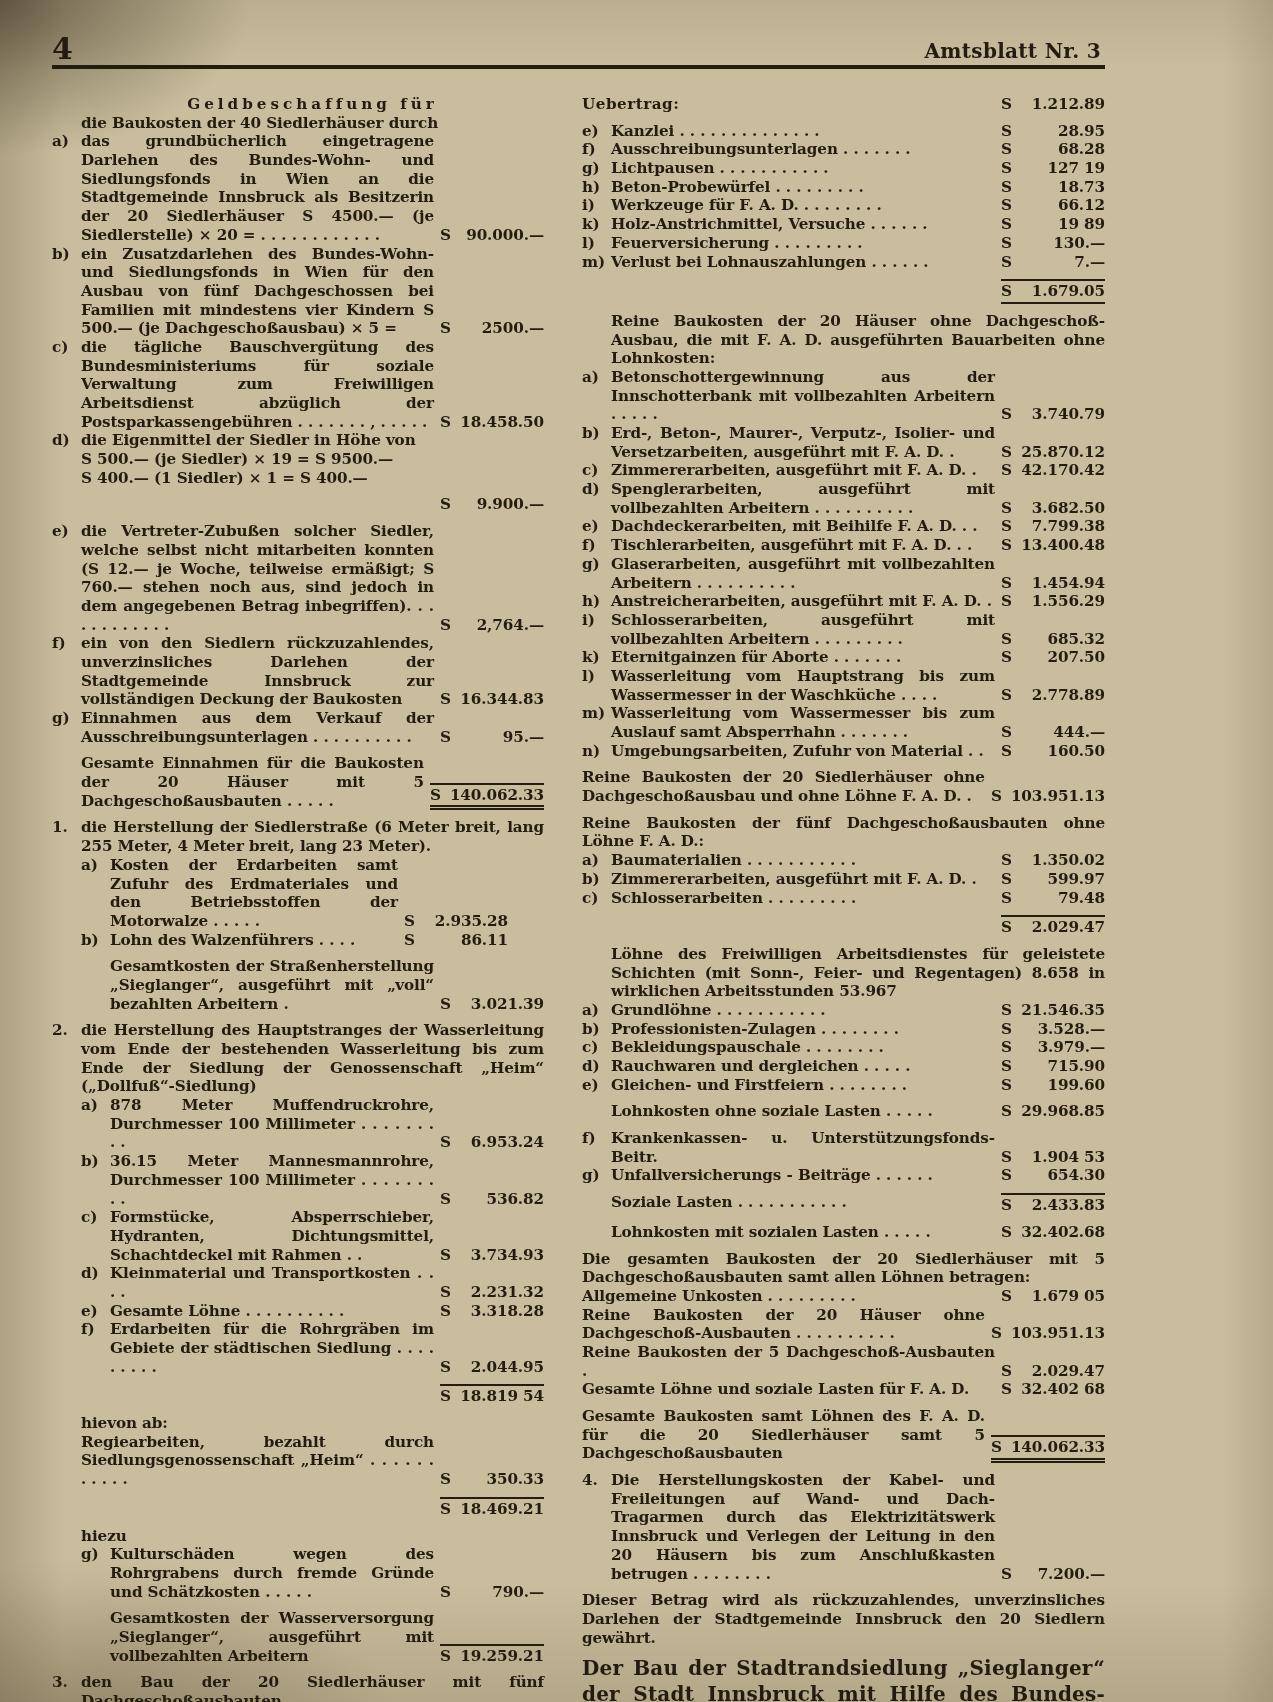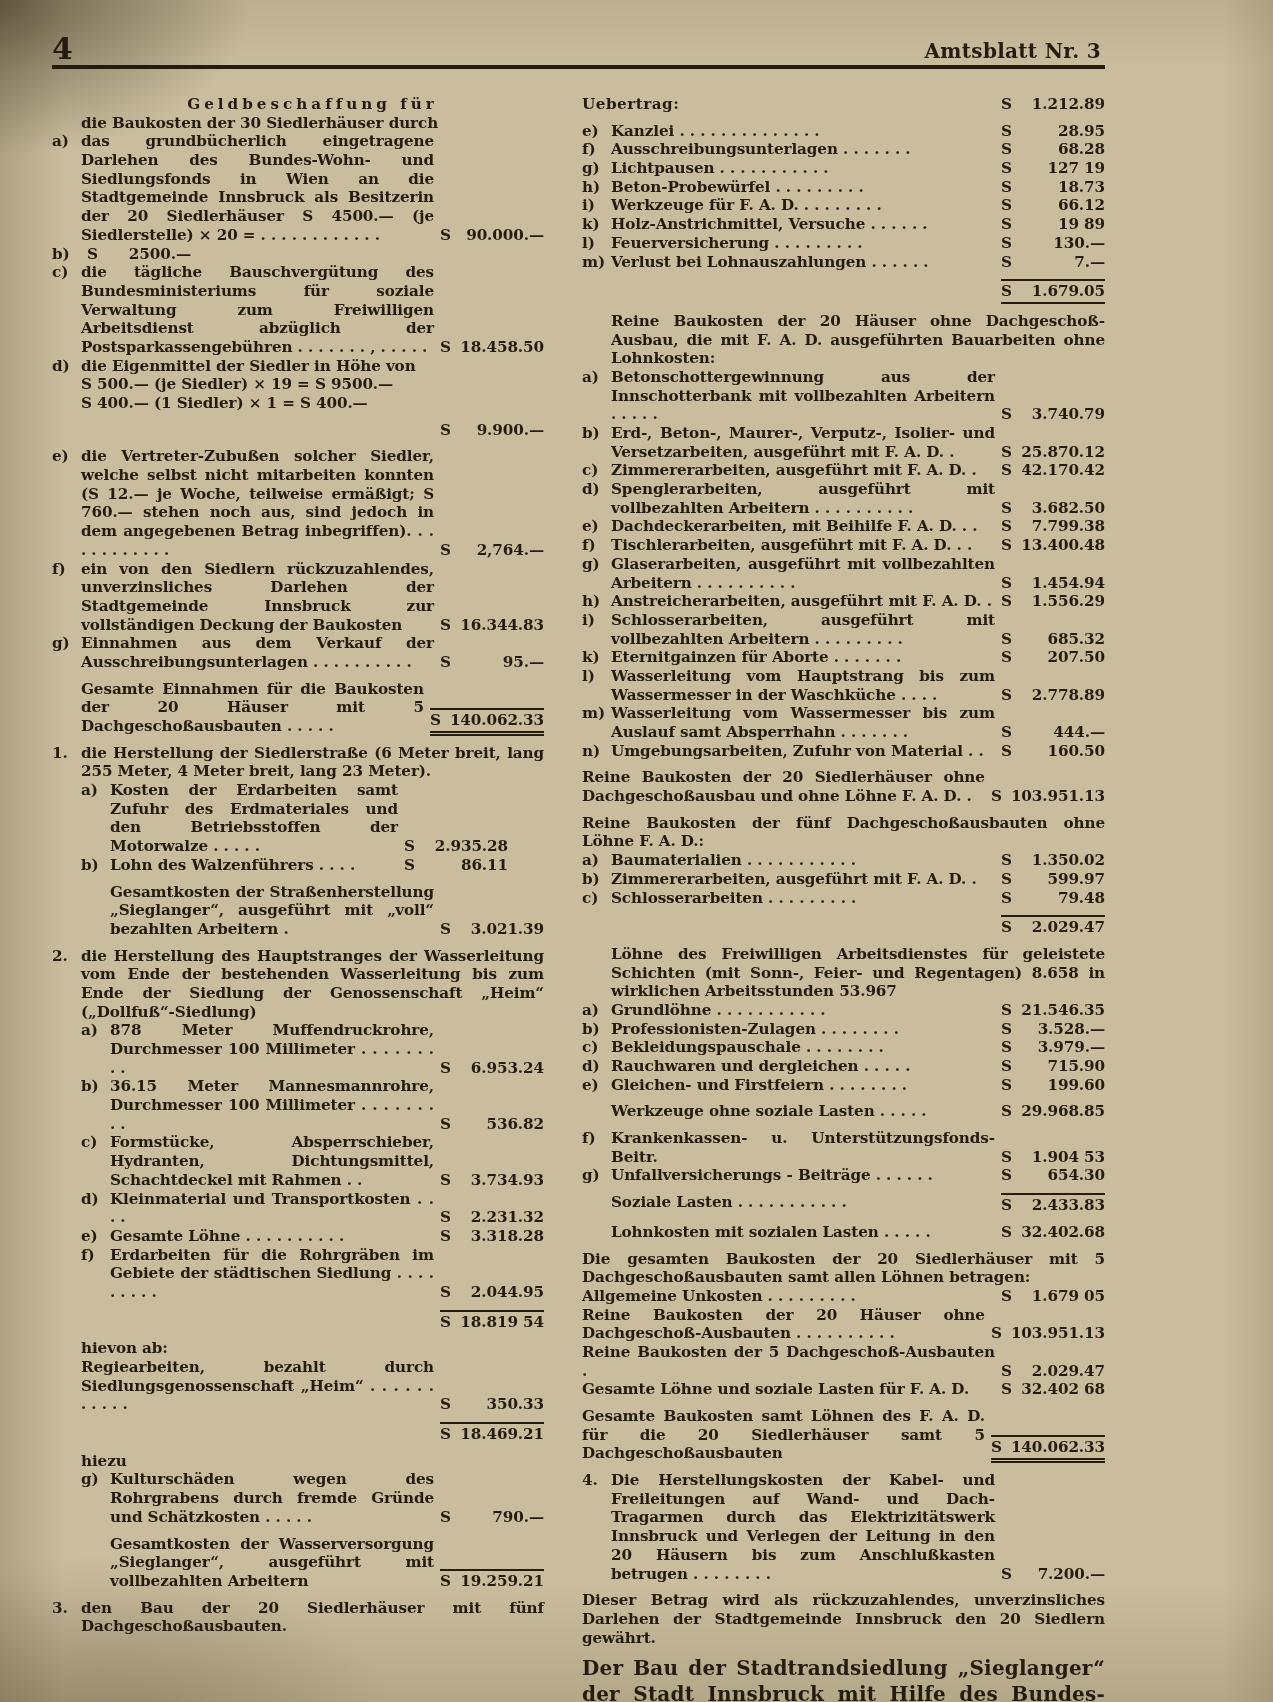--- a/index.html
+++ b/index.html
@@ -56,32 +56,33 @@
   <header class="page-head">
     <span class="page-num">4</span>
     <span class="masthead">Amtsblatt Nr. 3</span>
   </header>
   <main class="cols">
     <div class="col col-left" id="col-left">
         <div class="row ind1 heading">
           <div class="txt">Geldbeschaffung für</div>
         </div>
         <div class="row ind1">
-          <div class="txt">die Baukosten der 30 Siedlerhäuser durch</div>
+          <div class="txt">die Baukosten der 40 Siedlerhäuser durch</div>
         </div>
         <div class="row">
           <span class="marker">a)</span>
           <div class="txt">das grundbücherlich eingetragene Darlehen des Bundes-Wohn- und Siedlungsfonds in Wien an die Stadtgemeinde Innsbruck als Besitzerin der 20 Siedlerhäuser S 4500.— (je Siedlerstelle) × 20 =  . . . . . . . . . . . .</div>
           <span class="amt">
             <span class="cur">S</span>
             <span class="val">90.000.—</span>
           </span>
         </div>
         <div class="row">
           <span class="marker">b)</span>
+          <div class="txt">ein Zusatzdarlehen des Bundes-Wohn- und Siedlungsfonds in Wien für den Ausbau von fünf Dachgeschossen bei Familien mit mindestens vier Kindern S 500.— (je Dachgeschoßausbau) × 5 =</div>
           <span class="amt">
             <span class="cur">S</span>
             <span class="val">2500.—</span>
           </span>
         </div>
         <div class="row">
           <span class="marker">c)</span>
           <div class="txt">die tägliche Bauschvergütung des Bundesministeriums für soziale Verwaltung zum Freiwilligen Arbeitsdienst abzüglich der Postsparkassengebühren  . . . . . . . , . . . . .</div>
           <span class="amt">
             <span class="cur">S</span>
@@ -526,21 +527,21 @@
         </div>
         <div class="row">
           <span class="marker">e)</span>
           <div class="txt">Gleichen- und Firstfeiern . . . . . . . .</div>
           <span class="amt">
             <span class="cur">S</span>
             <span class="val">199.60</span>
           </span>
         </div>
         <div class="row ind1 gap">
-          <div class="txt">Werkzeuge ohne soziale Lasten  . . . . .</div>
+          <div class="txt">Lohnkosten ohne soziale Lasten  . . . . .</div>
           <span class="amt">
             <span class="cur">S</span>
             <span class="val">29.968.85</span>
           </span>
         </div>
         <div class="row gap">
           <span class="marker">f)</span>
           <div class="txt">Krankenkassen- u. Unterstützungsfonds-Beitr.</div>
           <span class="amt">
             <span class="cur">S</span>

